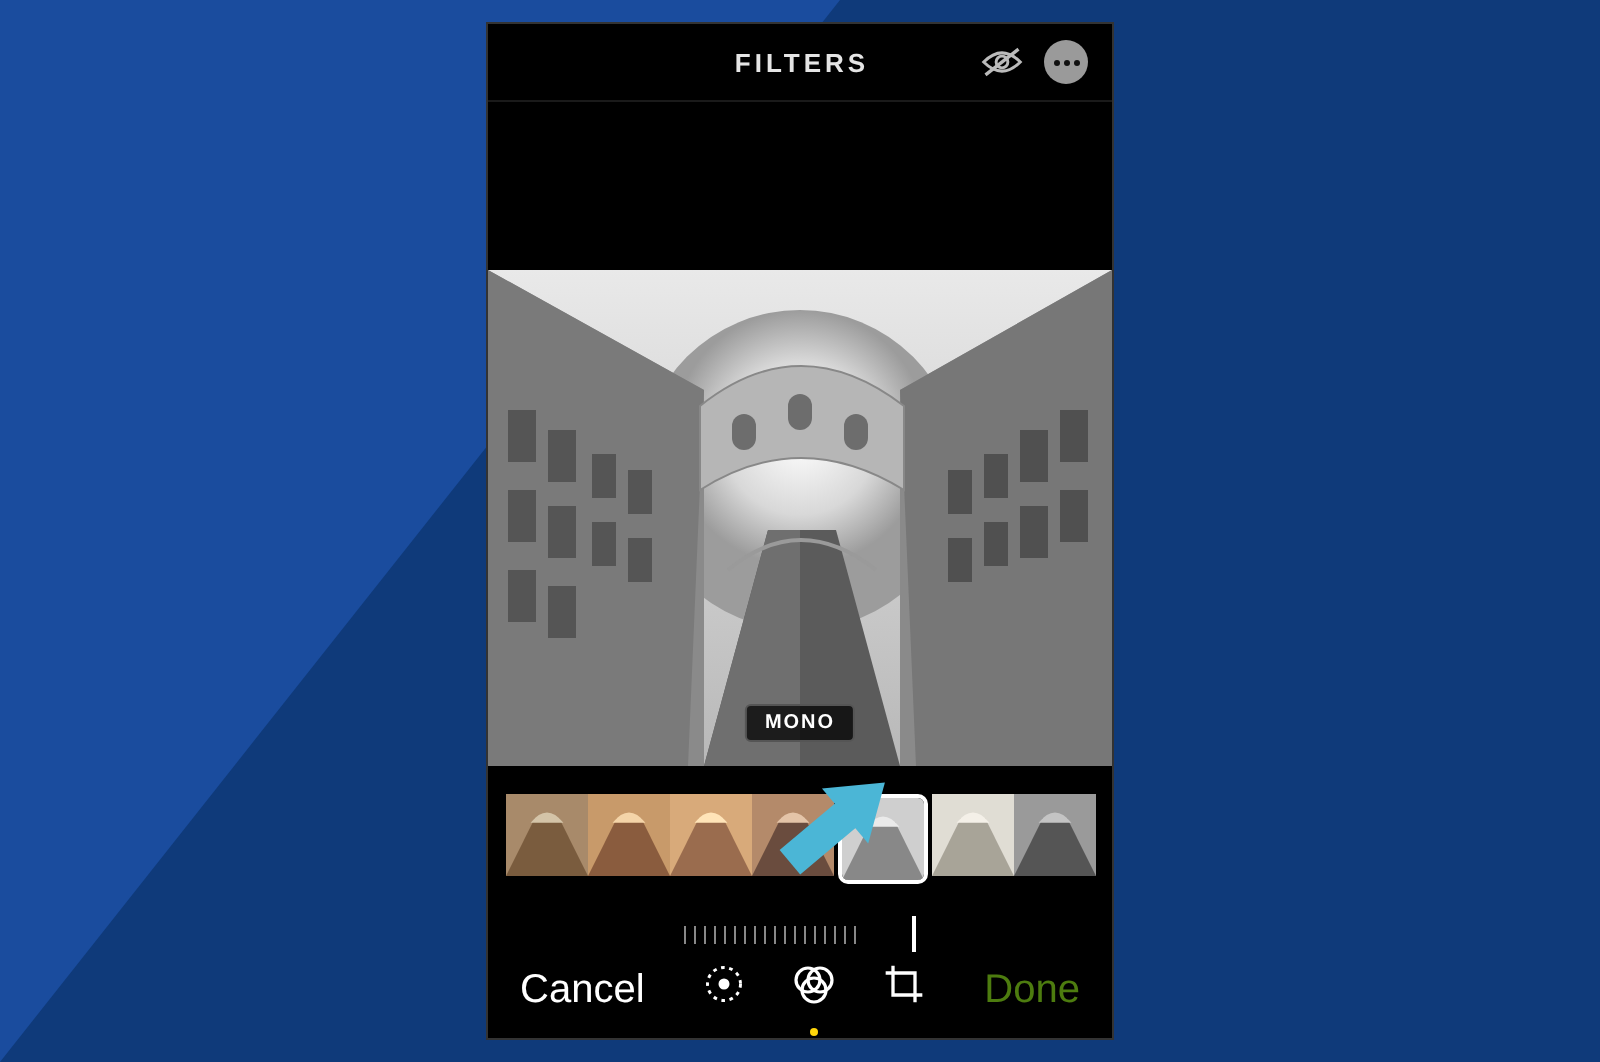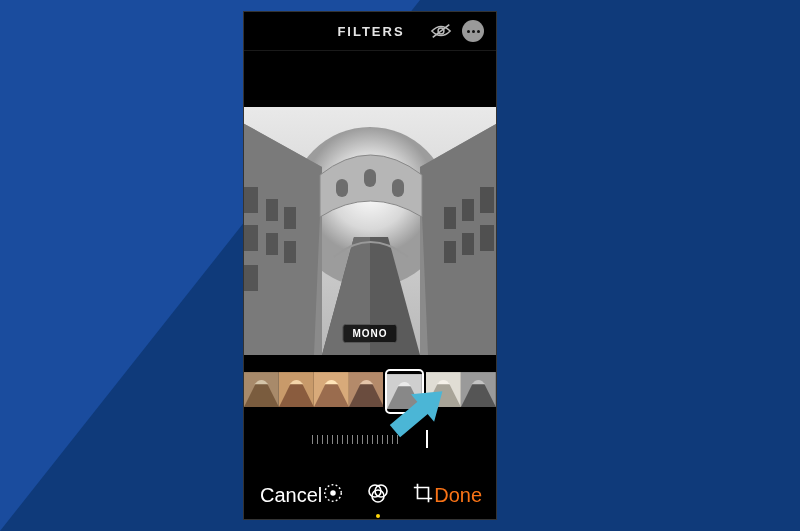--- a/index.html
+++ b/index.html
@@ -1,41 +1,41 @@
 <!DOCTYPE html>
 <html><head>
 <meta charset="utf-8">
 <style>
   html,body{margin:0;padding:0;width:800px;height:531px;overflow:hidden;font-family:-apple-system,Helvetica,Arial,sans-serif;}
   .bg{position:relative;width:800px;height:531px;background:#0f3a7a;}
   .tri{position:absolute;left:0;top:0;width:0;height:0;border-top:531px solid #1a4c9e;border-right:420px solid transparent;}
-  .phone{position:absolute;left:244px;top:12px;width:252px;height:507px;background:#000;box-shadow:0 0 0 1px #333;}
+  .phone{position:absolute;left:244px;top:12px;width:312px;height:507px;background:#000;box-shadow:0 0 0 1px #333;}
   .topbar{height:38px;display:flex;align-items:center;justify-content:space-between;padding:0 12px;border-bottom:1px solid #1a1a1a;}
   .topbar .spacer{width:56px;}
   .topbar .title{color:#e5e5e5;font-size:13px;font-weight:600;letter-spacing:2px;text-align:center;flex:1;}
   .topbar .righticons{display:flex;align-items:center;gap:10px;}
   .iconbtn{display:flex;align-items:center;justify-content:center;}
   .dots{width:22px;height:22px;border-radius:50%;background:#9a9a9a;display:flex;align-items:center;justify-content:center;gap:2px;}
   .dots span{width:3px;height:3px;border-radius:50%;background:#111;}
-  .preview{position:relative;height:248px;margin-top:56px;overflow:hidden;background:#3b82f6;}
+  .preview{position:relative;height:248px;margin-top:84px;overflow:hidden;background:#3b82f6;}
   .preview svg{width:100%;height:100%;display:block;}
   .badge{position:absolute;left:50%;transform:translateX(-50%);bottom:12px;background:rgba(0,0,0,.75);color:#fff;font-size:10px;font-weight:600;letter-spacing:1px;padding:3px 9px;border-radius:3px;border:1px solid #555;}
   .thumbs{margin-top:14px;height:44px;display:flex;justify-content:center;gap:0;}
   .thumb{width:41px;height:41px;overflow:hidden;position:relative;}
   .thumb.sel{border:2px solid #fff;border-radius:5px;margin:0 2px;}
   .thumb svg{width:100%;height:100%;}
   .slider{margin-top:12px;height:28px;display:flex;justify-content:center;align-items:center;}
   .ticks{display:flex;gap:4px;align-items:center;}
   .ticks span{width:1px;height:9px;background:#888;}
   .ticks span.big{height:18px;background:#fff;width:2px;}
   .bottombar{position:absolute;left:0;right:0;bottom:0;height:48px;display:flex;align-items:center;justify-content:space-between;padding:0 16px;color:#fff;font-size:20px;}
   .bottombar .tools{display:flex;gap:22px;align-items:center;}
   .tooldot{position:relative;}
   .tooldot.active::after{content:"";position:absolute;width:4px;height:4px;border-radius:50%;background:#ffd60a;left:50%;transform:translateX(-50%);bottom:-8px;}
-  .done{color:#f97316;font-weight:500;}
+  .done{color:#4d7c0f;font-weight:500;}
   .cancel{color:#fff;font-weight:400;}
   .arrow{position:absolute;left:370px;top:368px;pointer-events:none;}
 </style>
 </head>
 <body>
 
 <div class="bg">
   <div class="tri"></div>
 
   <div class="phone">

